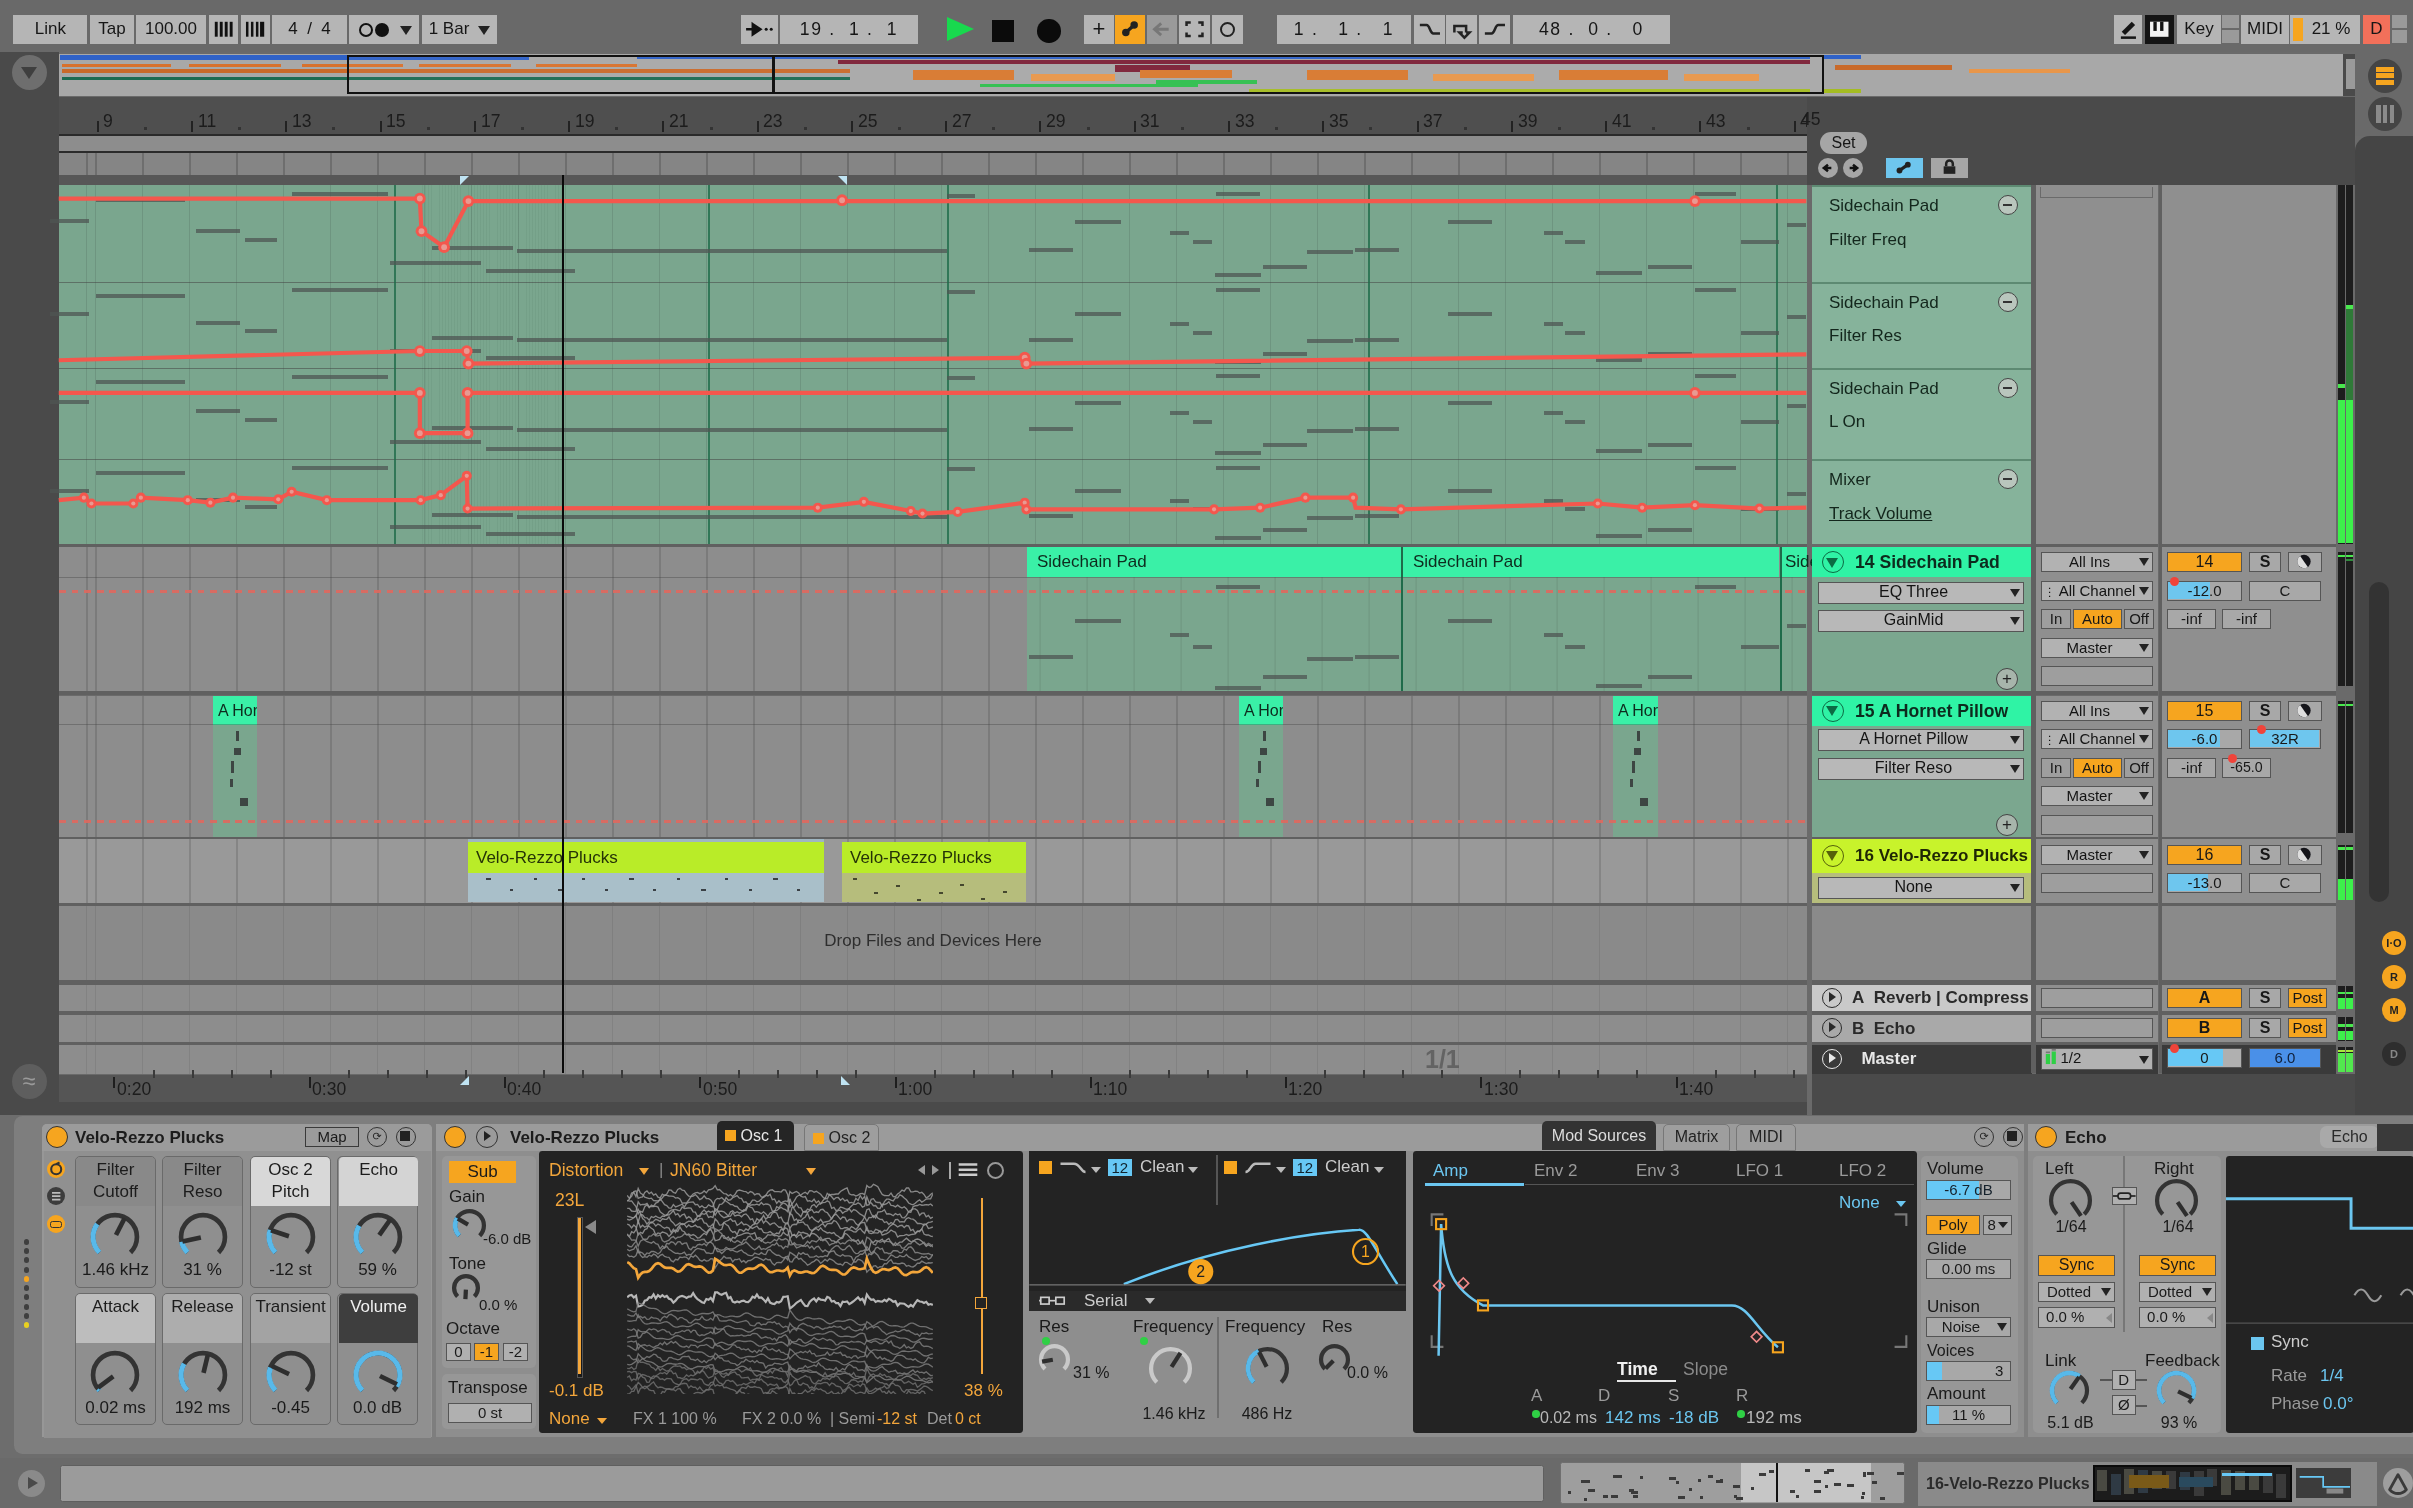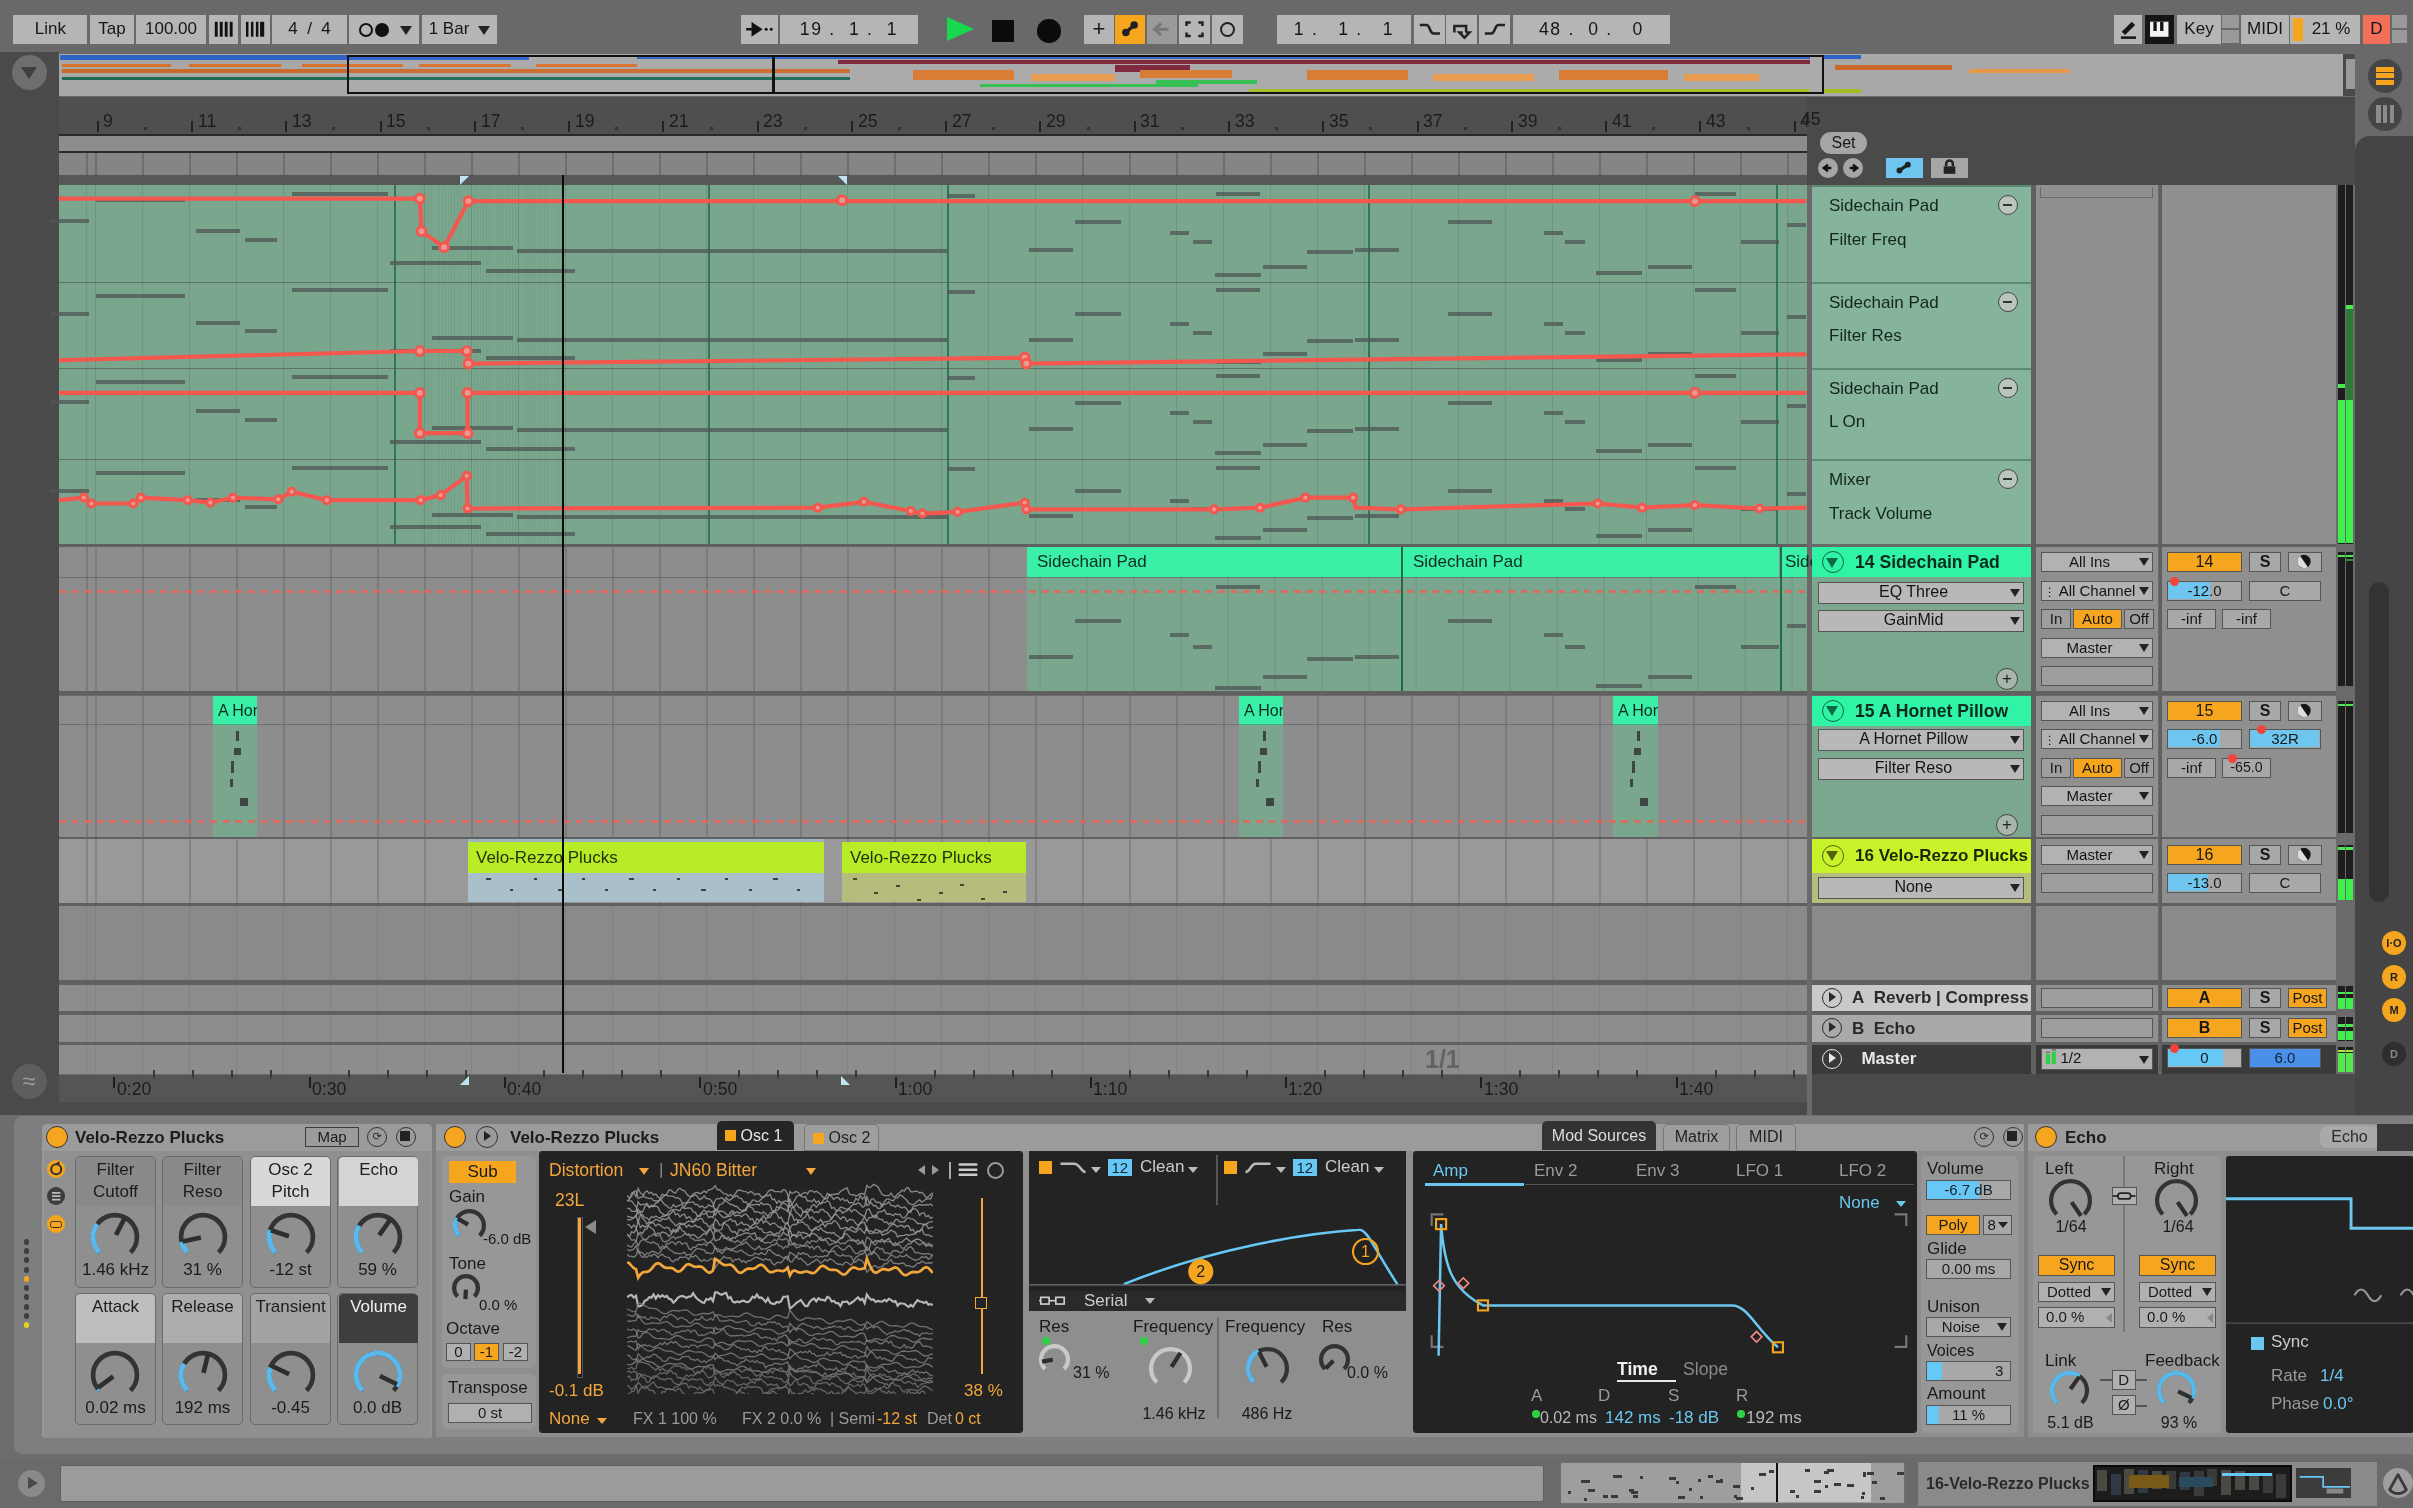--- a/index.html
+++ b/index.html
@@ -504,20 +504,21 @@
       <div style="position:absolute;left:874px;top:892px;width:3.8px;height:2.1px;background:#45482e;"></div>
       <div style="position:absolute;left:896px;top:885px;width:3.8px;height:2.1px;background:#45482e;"></div>
       <div style="position:absolute;left:917px;top:899px;width:3.8px;height:2.1px;background:#45482e;"></div>
       <div style="position:absolute;left:939px;top:892px;width:3.8px;height:2.1px;background:#45482e;"></div>
       <div style="position:absolute;left:960px;top:884px;width:3.8px;height:2.1px;background:#45482e;"></div>
       <div style="position:absolute;left:981px;top:898px;width:3.8px;height:2.1px;background:#45482e;"></div>
       <div style="position:absolute;left:1003px;top:891px;width:3.8px;height:2.1px;background:#45482e;"></div>
     </div>
 <div style="position:absolute;left:59px;top:903px;width:1748px;height:3.4px;background:#606060;"></div>
 <div style="position:absolute;left:59px;top:906px;width:1748px;height:74px;background:#8a8a8a;background-image:repeating-linear-gradient(90deg,rgba(0,0,0,0.08) 0 1.3px,transparent 1.3px 47px);background-position:36px 0;"></div>
+<div style="position:absolute;left:59px;top:930px;width:1748px;height:22px;font-size:17px;color:#2e2e2e;text-align:center;line-height:22px;white-space:nowrap;">Drop Files and Devices Here</div>
 <div style="position:absolute;left:59px;top:980px;width:1748px;height:5px;background:#606060;"></div>
 <div style="position:absolute;left:59px;top:985px;width:1748px;height:26px;background:#8d8d8d;background-image:repeating-linear-gradient(90deg,rgba(0,0,0,0.08) 0 1.3px,transparent 1.3px 47px);background-position:36px 0;"></div>
 <div style="position:absolute;left:59px;top:1011px;width:1748px;height:4.2px;background:#606060;"></div>
 <div style="position:absolute;left:59px;top:1015px;width:1748px;height:27px;background:#8d8d8d;background-image:repeating-linear-gradient(90deg,rgba(0,0,0,0.08) 0 1.3px,transparent 1.3px 47px);background-position:36px 0;"></div>
 <div style="position:absolute;left:59px;top:1042px;width:1748px;height:3.4px;background:#606060;"></div>
 <div style="position:absolute;left:59px;top:1045px;width:1748px;height:28.5px;background:#8d8d8d;background-image:repeating-linear-gradient(90deg,rgba(0,0,0,0.08) 0 1.3px,transparent 1.3px 47px);background-position:36px 0;"></div>
 <div style="position:absolute;left:1425px;top:1045px;width:67px;height:28.5px;font-size:25px;color:#5f5f5f;text-align:left;line-height:28.5px;white-space:nowrap;font-weight:bold;opacity:0.9;">1/1</div>
 <div style="position:absolute;left:59px;top:1075px;width:1748px;height:27px;background:#555555;"></div>
 <div style="position:absolute;left:59px;top:1075px;width:1748px;height:27px;">
       <div style="position:absolute;left:54px;top:1.7px;width:2.1px;height:11.7px;background:#1e1e1e;"></div>
@@ -611,21 +612,21 @@
       <div style="position:absolute;left:4.2px;top:7.5px;width:9.2px;height:2.1px;background:#333;"></div>
     </div>
 <div style="position:absolute;left:1812px;top:368px;width:220px;height:1.7px;background:#5d8a72;"></div>
 <div style="position:absolute;left:1829px;top:378px;width:151px;height:22px;font-size:17px;color:#13261c;text-align:left;line-height:22px;white-space:nowrap;">Sidechain Pad</div>
 <div style="position:absolute;left:1829px;top:411px;width:151px;height:22px;font-size:17px;color:#13261c;text-align:left;line-height:22px;white-space:nowrap;">L On</div>
 <div style="position:absolute;left:1998px;top:378px;width:20px;height:20px;background:#b9c6bd;border:1.3px solid #444;border-radius:50%;box-sizing:border-box;">
       <div style="position:absolute;left:4.2px;top:7.5px;width:9.2px;height:2.1px;background:#333;"></div>
     </div>
 <div style="position:absolute;left:1812px;top:459px;width:220px;height:1.7px;background:#5d8a72;"></div>
 <div style="position:absolute;left:1829px;top:469px;width:151px;height:22px;font-size:17px;color:#13261c;text-align:left;line-height:22px;white-space:nowrap;">Mixer</div>
-<div style="position:absolute;left:1829px;top:503px;width:151px;height:22px;font-size:17px;color:#13261c;text-align:left;line-height:22px;white-space:nowrap;">Track Volume</div>
+<div style="position:absolute;left:1829px;top:503px;width:151px;height:22px;font-size:17px;color:#13261c;text-align:left;line-height:22px;white-space:nowrap;text-decoration:underline;">Track Volume</div>
 <div style="position:absolute;left:1998px;top:469px;width:20px;height:20px;background:#b9c6bd;border:1.3px solid #444;border-radius:50%;box-sizing:border-box;">
       <div style="position:absolute;left:4.2px;top:7.5px;width:9.2px;height:2.1px;background:#333;"></div>
     </div>
 <div style="position:absolute;left:1812px;top:547px;width:220px;height:144px;background:#7ba78f;"></div>
 <div style="position:absolute;left:1812px;top:547px;width:220px;height:30px;background:#2ff3a5;"></div>
 <div style="position:absolute;left:1822px;top:551px;width:22px;height:22px;border:1.7px solid #0c6b44;border-radius:50%;box-sizing:border-box;"></div>
     <div style="position:absolute;left:1826px;top:558px;width:0;height:0;border-left:6.7px solid transparent;border-right:6.7px solid transparent;border-top:10px solid #0c6b44;"></div>
 <div style="position:absolute;left:1855px;top:547px;width:168px;height:30px;font-size:17.6px;color:#0d2b1e;text-align:left;line-height:30px;white-space:nowrap;font-weight:bold;">14 Sidechain Pad</div>
 <div style="position:absolute;left:1818px;top:582px;width:206px;height:22px;background:#b8b8b8;border:1.7px solid #555;box-sizing:border-box;">
       <div style="position:absolute;left:0;top:0;right:15px;bottom:0;font-size:16px;color:#141414;text-align:center;line-height:18.4px;white-space:nowrap;overflow:hidden;">EQ Three</div>

